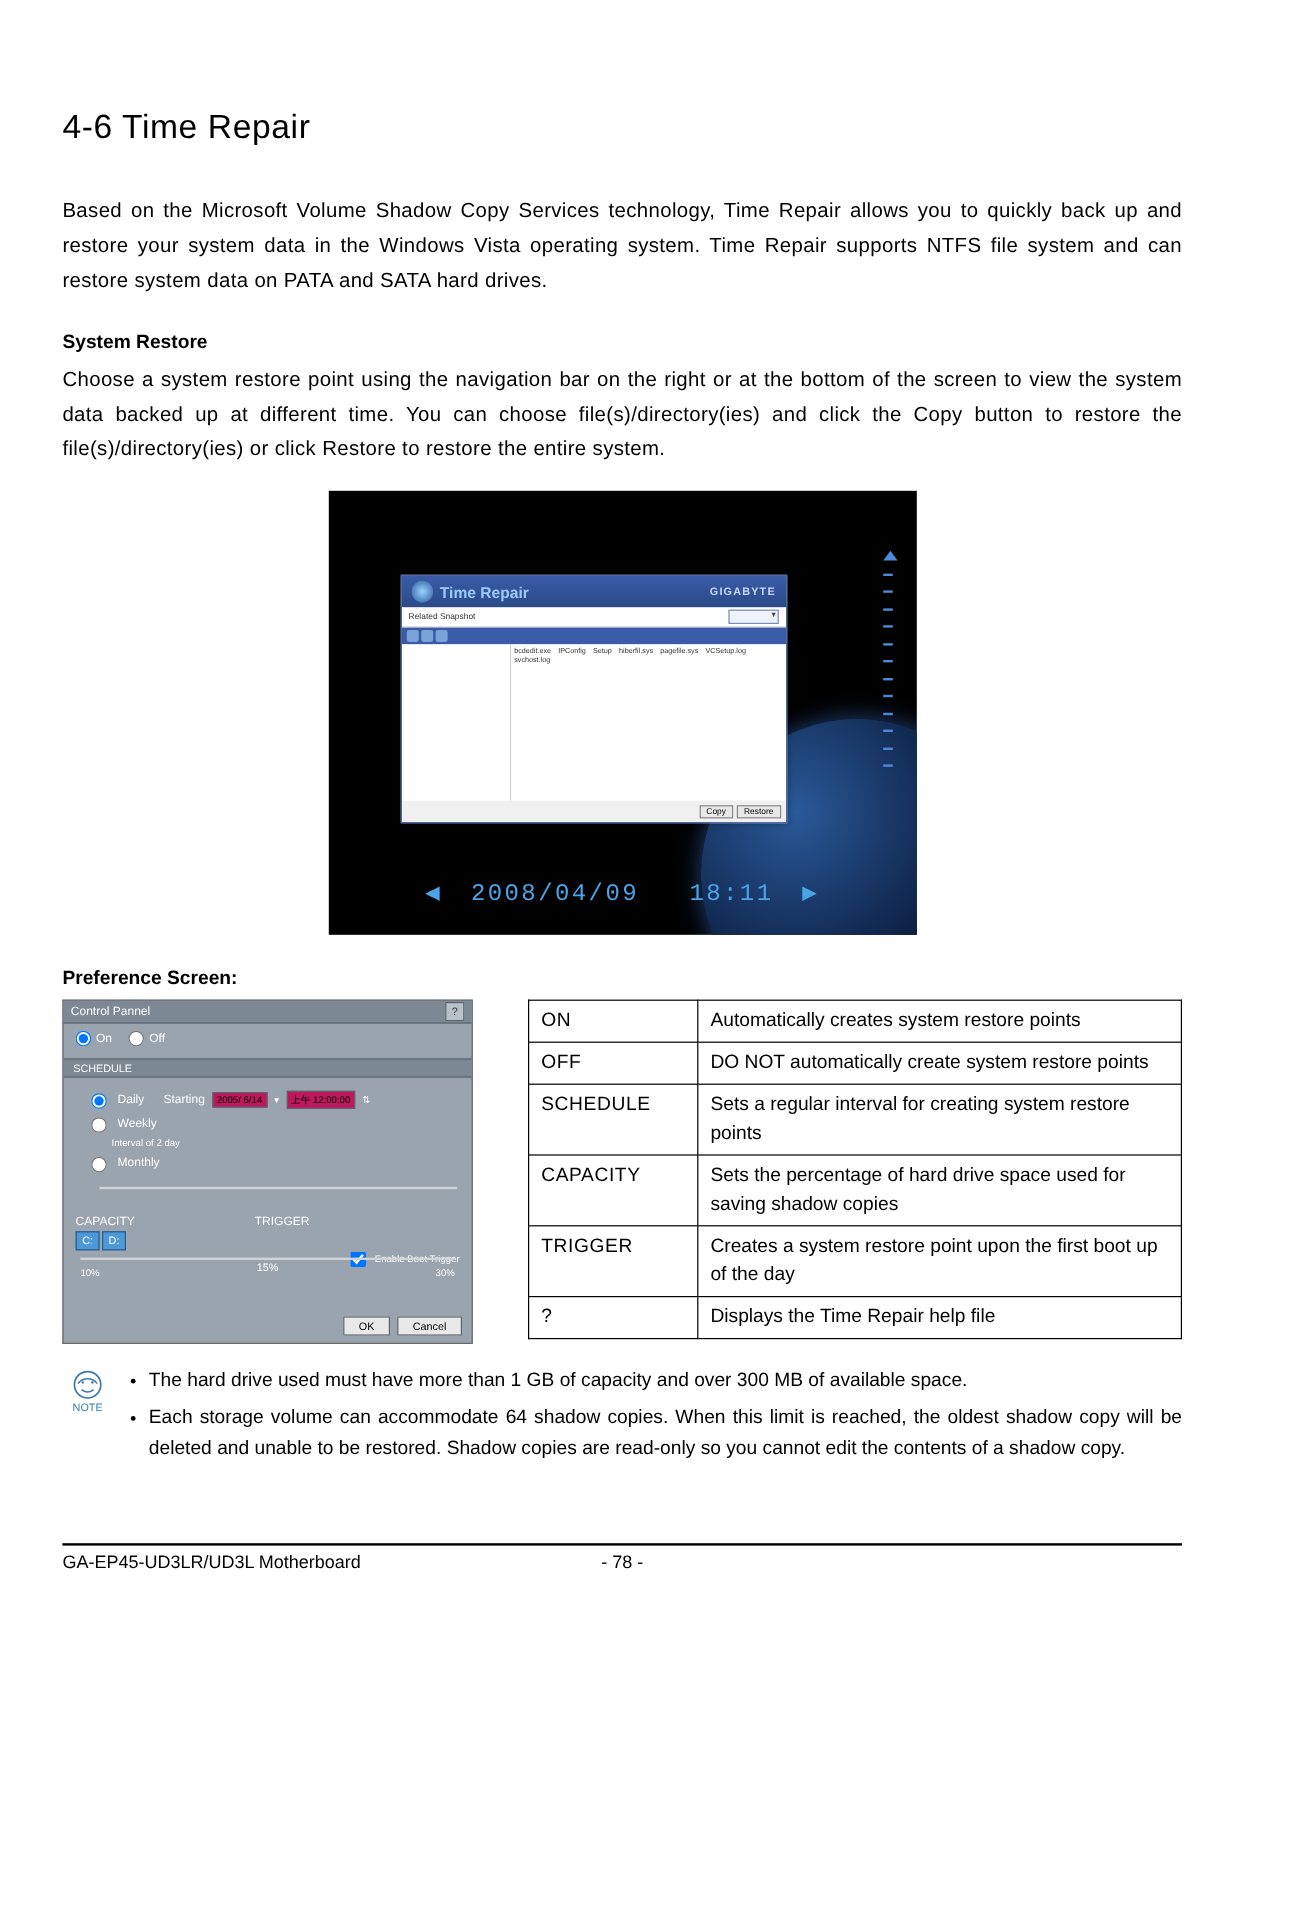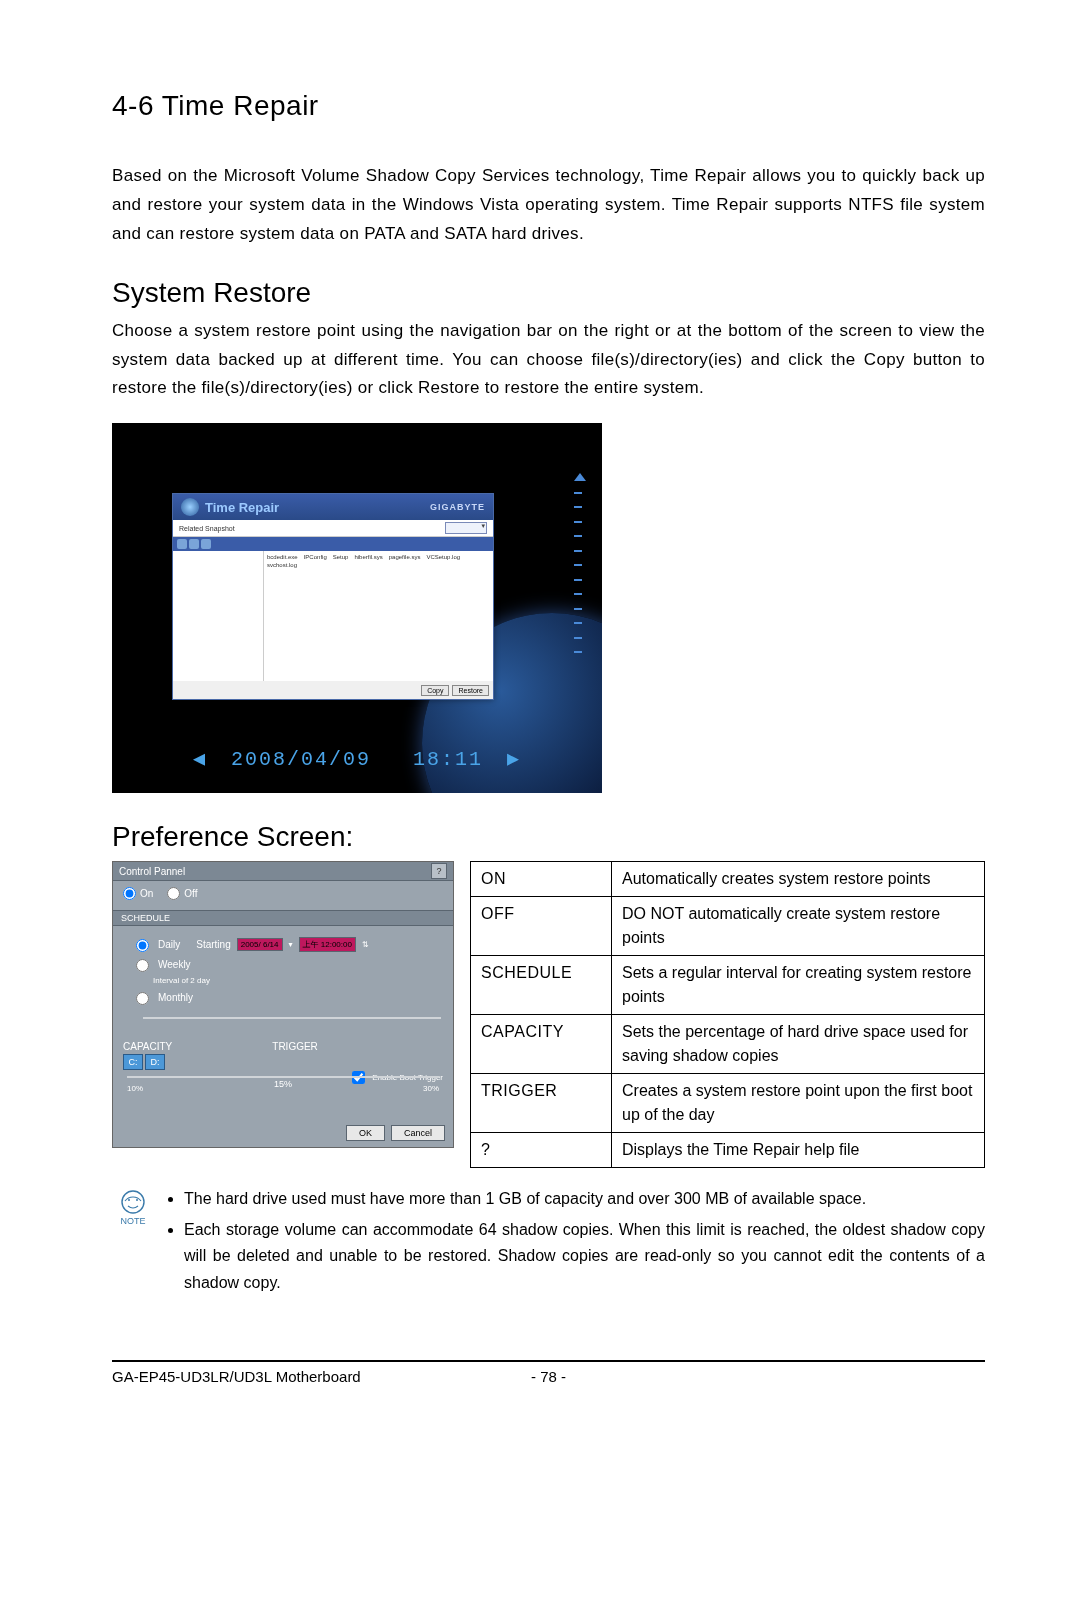--- a/index.html
+++ b/index.html
@@ -1,20 +1,20 @@
 <!DOCTYPE html>
 <html><head>
 <meta charset="utf-8">
 <style>
   html,body{margin:0;padding:0;background:#fff;font-family:Arial,Helvetica,sans-serif;color:#000}
-  .page{width:1080px;min-height:1604px;margin:0 auto;position:relative;box-sizing:border-box;padding:90px 95px 60px 112px}
+  .page{width:1080px;min-height:1604px;margin:0 auto;position:relative;box-sizing:border-box;padding:90px 95px 60px 52px}
   h1{font-size:28px;font-weight:400;margin:0 0 40px 0;letter-spacing:.5px}
   p{font-size:17px;line-height:1.7;margin:0 0 20px 0;text-align:justify;letter-spacing:.3px}
-  h2{font-size:28px;font-weight:400;margin:28px 0 8px 0}
-  .shot-wrap{display:flex;justify-content:flex-start;margin:14px 0 20px 0}
+  h2{font-size:16px;font-weight:700;margin:28px 0 8px 0}
+  .shot-wrap{display:flex;justify-content:center;margin:14px 0 20px 0}
   .shot{width:490px;height:370px;background:#000;position:relative;overflow:hidden}
   .planet{position:absolute;right:-80px;bottom:-80px;width:260px;height:260px;border-radius:50%;background:radial-gradient(circle at 30% 30%,#2a5a9a 0%,#0a1a3a 60%,#000 90%);box-shadow:0 0 20px rgba(60,110,200,.6)}
   .dialog{position:absolute;left:60px;top:70px;width:320px;height:205px;background:#fff;border:1px solid #4a6aa8;box-shadow:0 0 6px rgba(0,0,0,.4)}
   .dlg-title{background:linear-gradient(#3a5ca8,#2a4a88);color:#9ccaff;font-size:13px;font-weight:bold;padding:4px 8px;display:flex;align-items:center;gap:6px}
   .dlg-title .logo{width:18px;height:18px;border-radius:50%;background:radial-gradient(circle,#9ad0ff,#2a5a9a)}
   .brand{margin-left:auto;color:#c8d8f8;font-size:9px;font-weight:bold;letter-spacing:1px}
   .dlg-sub{font-size:7px;padding:2px 6px;border-bottom:1px solid #ccc;display:flex;justify-content:space-between;align-items:center;color:#333}
   .dropdown{width:40px;height:10px;background:#eef2fb;border:1px solid #7a8ab8;font-size:6px;position:relative}
   .dropdown::after{content:"▾";position:absolute;right:1px;top:-1px;font-size:7px;color:#444}
   .toolbar{background:#3a5ca8;height:14px;display:flex;align-items:center;gap:2px;padding:0 4px}
@@ -24,21 +24,21 @@
   .file-list{flex:1;background:#fff;padding:3px;font-size:6px;color:#333;display:flex;flex-wrap:wrap;gap:2px 6px;align-content:flex-start}
   .file-list span{white-space:nowrap}
   .dlg-foot{background:#f0f0f0;height:18px;display:flex;justify-content:flex-end;align-items:center;gap:3px;padding:0 4px}
   .btn-sm{border:1px solid #888;background:#e8e8e8;font-size:7px;padding:1px 5px}
   .vbar{position:absolute;right:20px;top:50px;width:8px;height:190px;display:flex;flex-direction:column;justify-content:space-between}
   .vbar .tri{width:0;height:0;border-left:6px solid transparent;border-right:6px solid transparent;border-bottom:8px solid #4a8ad8;margin:0 auto}
   .vbar .lines{flex:1;display:flex;flex-direction:column;justify-content:space-around;margin:4px 0}
   .vbar .lines i{display:block;height:2px;background:#4a8ad8}
   .timestamp{position:absolute;left:0;right:0;bottom:22px;text-align:center;color:#4aa4e8;font-family:"Courier New",monospace;font-size:20px;letter-spacing:2px}
   .timestamp .arrow{color:#4aa4e8;margin:0 10px}
-  .two-col{display:flex;gap:16px;align-items:flex-start;margin-top:6px}
+  .two-col{display:flex;gap:46px;align-items:flex-start;margin-top:6px}
   .pref-shot{width:340px;height:285px;background:#9aa4ae;border:1px solid #666;position:relative;font-size:10px;color:#fff}
   .pref-top{background:#7c8894;height:18px;display:flex;align-items:center;padding:0 6px;border-bottom:1px solid #5a6570;justify-content:space-between}
   .pref-top .q{width:14px;height:14px;background:#b8c0c8;border:1px solid #5a6570;color:#333;font-size:9px;text-align:center;line-height:14px}
   .radio-row{padding:6px 10px;display:flex;gap:14px;align-items:center}
   .radio-row label{display:flex;gap:4px;align-items:center}
   .radio-row input{margin:0}
   .section-label{background:#7c8894;padding:2px 8px;font-size:9px;border-top:1px solid #5a6570;border-bottom:1px solid #5a6570;margin-top:4px}
   .sched-body{padding:6px 12px 10px 18px}
   .sched-body .opt{display:flex;align-items:center;gap:6px;margin:4px 0}
   .date-box,.time-box{background:#be185d;color:#000;border:1px solid #5a6570;font-size:8px;padding:1px 3px}

